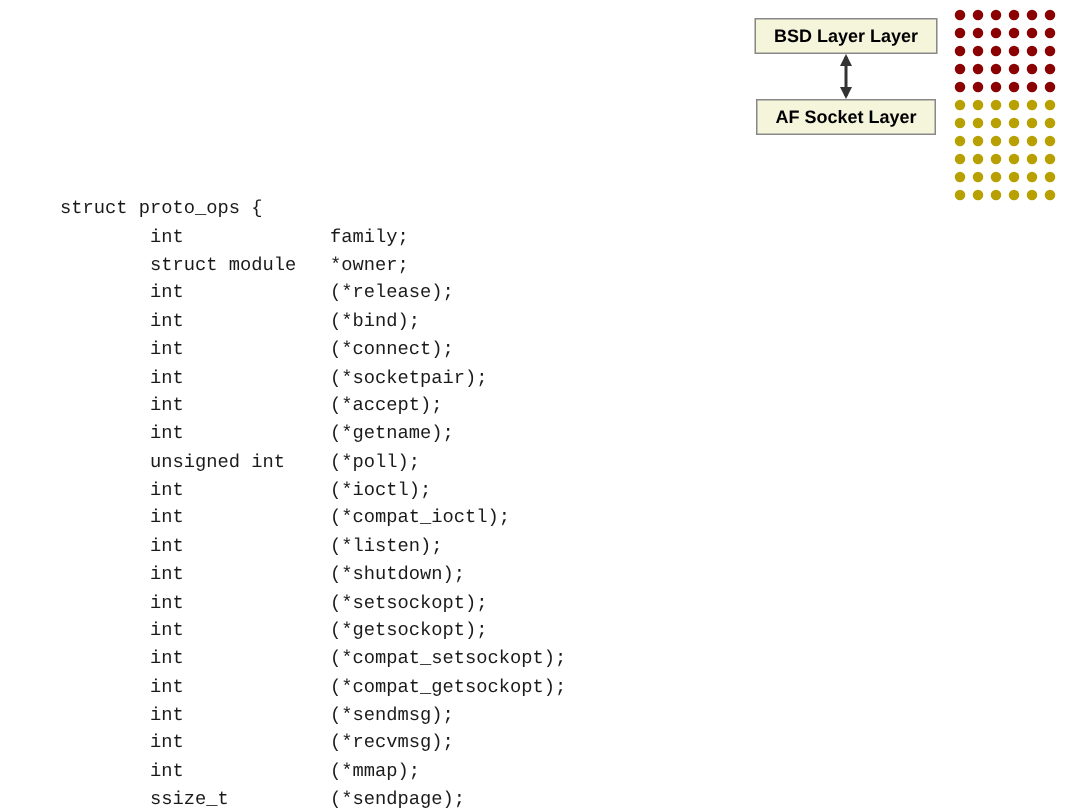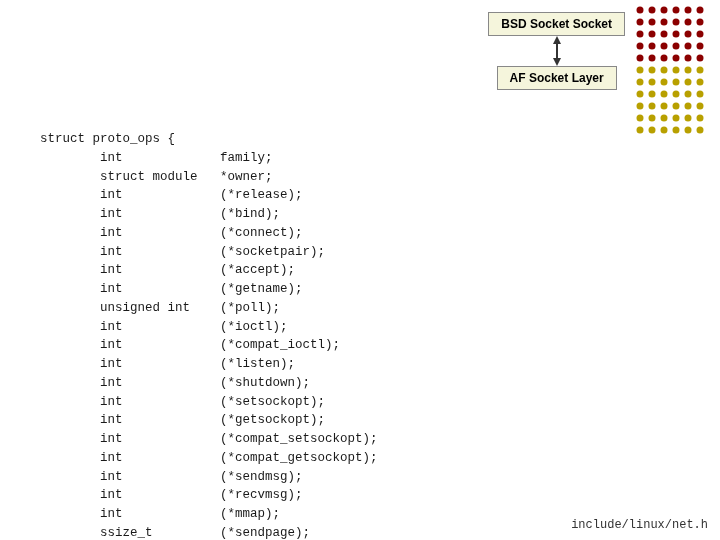--- a/index.html
+++ b/index.html
@@ -157,31 +157,30 @@
         <circle cx="34" cy="130" r="3.5"></circle>
         <circle cx="46" cy="130" r="3.5"></circle>
         <circle cx="58" cy="130" r="3.5"></circle>
         <circle cx="70" cy="130" r="3.5"></circle>
       </g>
     </svg>
   </div>
 
   <div style="position:absolute; top:12px; right:95px; display:flex; flex-direction:column; align-items:center;">
     <div class="layer-box">
-      <span>BSD Socket Socket</span>
+      <span>BSD Layer Layer</span>
     </div>
 
     <svg width="20" height="30" xmlns="http://www.w3.org/2000/svg">
       <line x1="10" y1="2" x2="10" y2="28" stroke="#333" stroke-width="2"></line>
       <polygon points="10,0 6,8 14,8" fill="#333"></polygon>
       <polygon points="10,30 6,22 14,22" fill="#333"></polygon>
     </svg>
     <div class="af-socket-box">
       <span>AF Socket Layer</span>
     </div>
   </div>
 
 
   <div class="code-block" id="code-container"><div>struct proto_ops {</div><div>        int             family;</div><div>        struct module   *owner;</div><div>        int             (*release);</div><div>        int             (*bind);</div><div>        int             (*connect);</div><div>        int             (*socketpair);</div><div>        int             (*accept);</div><div>        int             (*getname);</div><div>        unsigned int    (*poll);</div><div>        int             (*ioctl);</div><div>        int             (*compat_ioctl);</div><div>        int             (*listen);</div><div>        int             (*shutdown);</div><div>        int             (*setsockopt);</div><div>        int             (*getsockopt);</div><div>        int             (*compat_setsockopt);</div><div>        int             (*compat_getsockopt);</div><div>        int             (*sendmsg);</div><div>        int             (*recvmsg);</div><div>        int             (*mmap);</div><div>        ssize_t         (*sendpage);</div></div>
 
-  <div class="include-text">include/linux/net.h</div>
 
 </div>
 
 </body></html>

